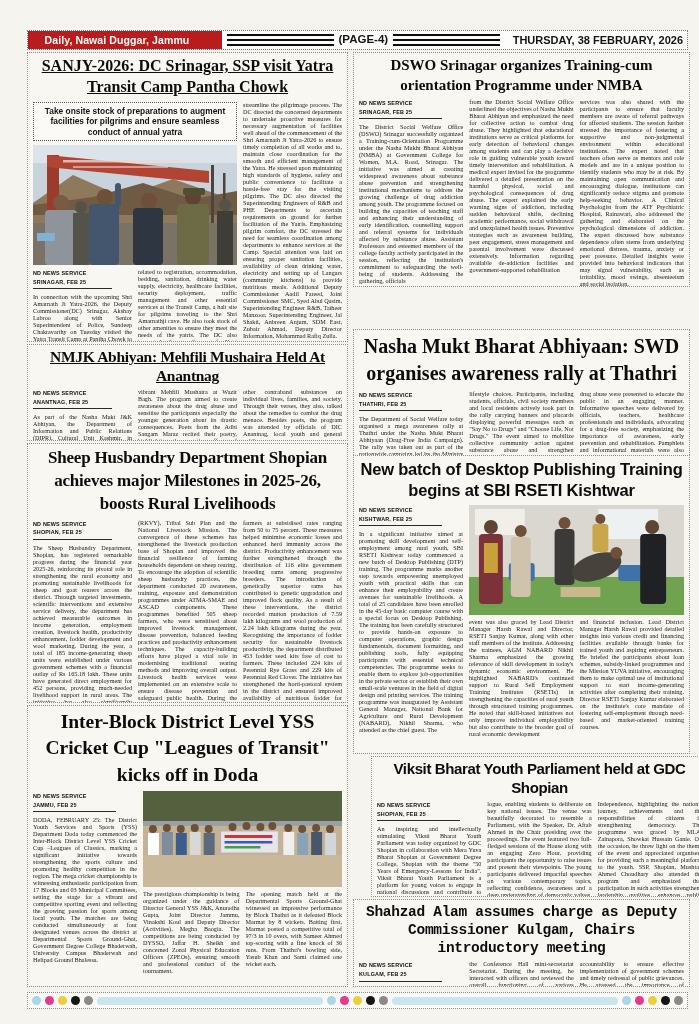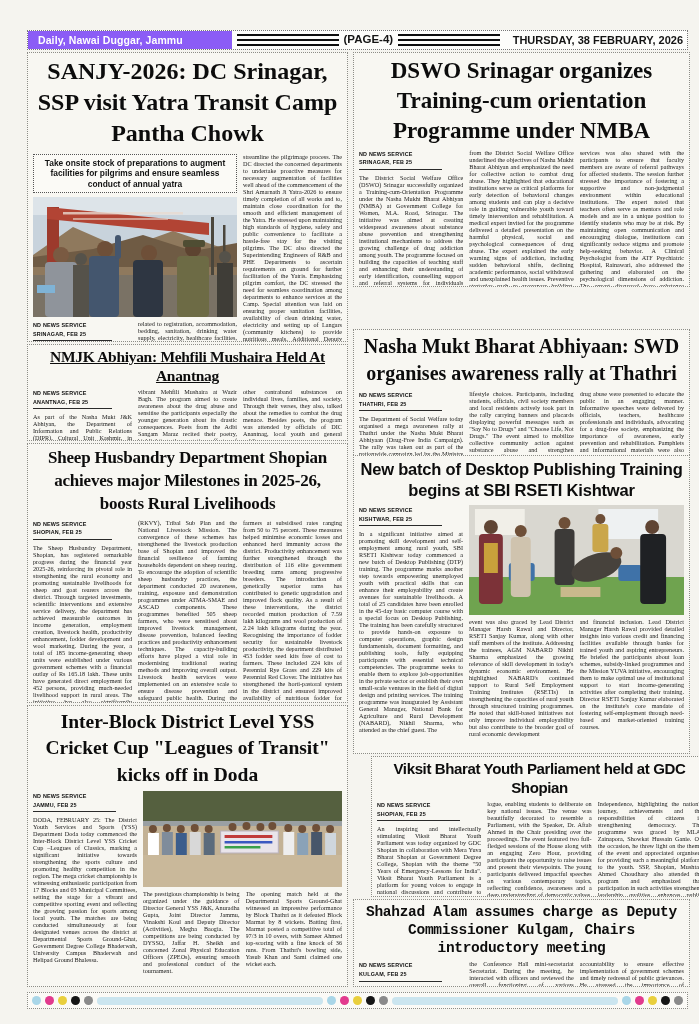--- a/index.html
+++ b/index.html
@@ -1,18 +1,18 @@
 <!DOCTYPE html>
 <html><head>
 <meta charset="utf-8">
 <style>
   html,body{margin:0;padding:0;background:#e8e7e3;}
   .page{position:relative;width:699px;height:1024px;background:#f5f4ef;font-family:"Liberation Serif",serif;color:#141414;overflow:hidden;}
   .hdr{position:absolute;left:27px;top:30px;width:661px;height:20px;border:1px dotted #777;background:#fdfdfb;display:flex;align-items:stretch;box-sizing:border-box;}
-  .masthead{background:#8b5cf6;color:#fff;font:bold 10.5px "Liberation Sans",sans-serif;padding:3px 16px 0 10px;width:178px;letter-spacing:0.1px;}
+  .masthead{background:#b91c1c;color:#fff;font:bold 10.5px "Liberation Sans",sans-serif;padding:3px 16px 0 0;width:178px;letter-spacing:0.1px;text-align:center;}
   .stripes{flex:1;margin:3px 5px;background:repeating-linear-gradient(to bottom,#0d0d0d 0 2px,transparent 2px 5px);}
   .pagenum{font:bold 11.5px "Liberation Sans",sans-serif;padding-top:2px;}
   .pdate{font:bold 11px "Liberation Sans",sans-serif;padding:3px 4px 0 8px;}
   .art{position:absolute;border:1px dotted #8d8d87;background:#f8f7f2;padding:3px 5px;box-sizing:border-box;overflow:hidden;}
   .h-serif{font-family:"Liberation Serif",serif;font-weight:700;text-align:center;color:#0c0c0c;margin:0 0 3px 0;}
   .h-sans{font-family:"Liberation Sans",sans-serif;font-weight:700;text-align:center;color:#0c0c0c;margin:0 0 3px 0;}
   .by{font:bold 5.4px "Liberation Sans",sans-serif;color:#0d0d0d;border-bottom:1px solid #2a2a2a;padding-bottom:2px;margin:1px 0 4px 0;width:80%;line-height:1.6;letter-spacing:0.2px;}
   .bt{font-size:6.2px;line-height:1.13;text-align:justify;color:#191919;overflow:hidden;}
   .cols{display:flex;gap:6px;align-items:stretch;}
   .col{flex:1;min-width:0;overflow:hidden;}
@@ -22,22 +22,22 @@
   
   .a1{left:27px;top:52px;width:321px;height:290px;}
   .a2{left:353px;top:52px;width:337px;height:235px;}
   .a3{left:353px;top:289px;width:337px;height:164px;margin-top:40px;}
   .a4{left:27px;top:344px;width:321px;height:97px;}
   .a5{left:27px;top:443px;width:321px;height:260px;}
   .a6{left:353px;top:455px;width:337px;height:299px;}
   .a7{left:27px;top:705px;width:321px;height:282px;}
   .a8{left:371px;top:756px;width:337px;height:141px;}
   .a9{left:353px;top:899px;width:337px;height:88px;}
-  .a1 .hl{font-size:24px;line-height:1.3;}
-  .a2 .hl{font-size:23px;line-height:1.3;text-align:center;}
+  .a1 .hl{font-size:16px;line-height:1.3;text-decoration:underline;}
+  .a2 .hl{font-size:15px;line-height:1.3;text-align:center;}
   .a3 .hl{font-size:20px;line-height:1.35;}
   .a4 .hl{font-size:15.5px;line-height:1.2;letter-spacing:-0.3px;text-decoration:underline;}
   .a5 .hl{font-size:17px;line-height:1.35;letter-spacing:-0.2px;}
   .a6 .hl{font-size:16.5px;line-height:1.3;letter-spacing:-0.2px;}
   .a7 .hl{font-size:19.5px;line-height:1.35;}
   .a8 .hl{font-size:15.5px;line-height:1.2;letter-spacing:-0.4px;transform:scaleX(0.97);transform-origin:center;}
   .a9 .hl{font-size:14.5px;line-height:1.25;letter-spacing:-0.3px;font-family:Liberation Mono, monospace;}
   .a1-left{width:204px;flex:none;}
   .a1-right{flex:1;min-width:0;}
   .sidecol{width:104px;flex:none;}

